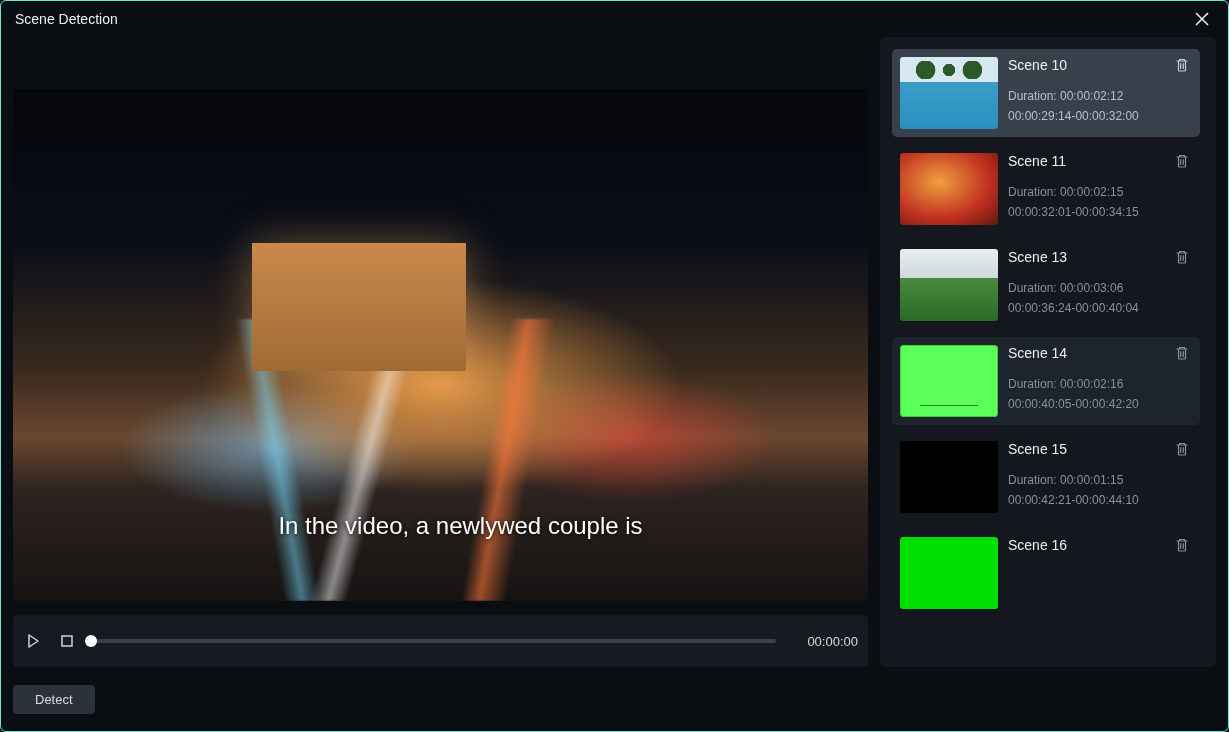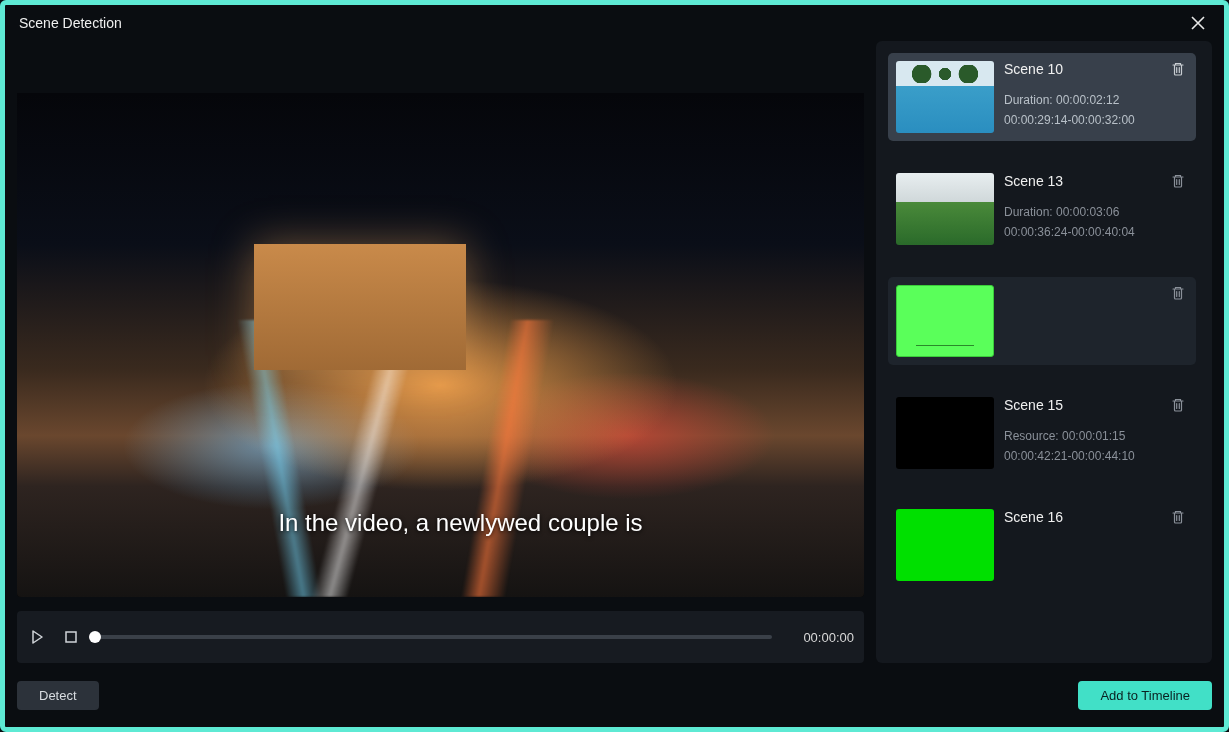--- a/index.html
+++ b/index.html
@@ -9,21 +9,21 @@
   color: #e8e8e8;
   width: 1229px;
   height: 732px;
   overflow: hidden;
 }
 .window {
   width: 100%;
   height: 100%;
   display: flex;
   flex-direction: column;
-  border: 5px solid #5eead4;
+  border: 1px solid #5eead4;
   border-radius: 6px;
 }
 .titlebar {
   height: 36px;
   display: flex;
   align-items: center;
   justify-content: space-between;
   padding: 0 14px;
 }
 .titlebar .title {
@@ -150,21 +150,21 @@
   background: #14181e;
   border-radius: 6px;
   padding: 12px 6px 12px 12px;
   min-height: 0;
 }
 .scene-list {
   flex: 1;
   overflow-y: auto;
   display: flex;
   flex-direction: column;
-  gap: 24px;
+  gap: 8px;
   padding-right: 10px;
 }
 .scene-list::-webkit-scrollbar { width: 5px; }
 .scene-list::-webkit-scrollbar-track { background: transparent; }
 .scene-list::-webkit-scrollbar-thumb { background: #3a4048; border-radius: 3px; }
 .scene-item {
   display: flex;
   gap: 10px;
   padding: 8px;
   border-radius: 5px;
@@ -303,45 +303,63 @@
               <div class="scene-meta">Duration: 00:00:02:12</div>
               <div class="scene-meta">00:00:29:14-00:00:32:00</div>
             </div>
             <div class="trash">
               <svg width="16" height="16" viewBox="0 0 16 16">
                 <path d="M3 4 h10 M5.5 4 V2.5 h5 V4 M4.5 4 v9 a1 1 0 0 0 1 1 h5 a1 1 0 0 0 1 -1 V4 M6.7 6.5 v5 M9.3 6.5 v5" fill="none" stroke="currentColor" stroke-width="1.2" stroke-linecap="round"></path>
               </svg>
             </div>
           </div>
           <div class="scene-item">
+            <div class="thumb thumb-red"></div>
+            <div class="scene-info">
+              <div class="scene-name">Scene 11</div>
+              <div class="scene-meta">Duration: 00:00:02:15</div>
+              <div class="scene-meta">00:00:32:01-00:00:34:15</div>
+            </div>
+            <div class="trash">
+              <svg width="16" height="16" viewBox="0 0 16 16">
+                <path d="M3 4 h10 M5.5 4 V2.5 h5 V4 M4.5 4 v9 a1 1 0 0 0 1 1 h5 a1 1 0 0 0 1 -1 V4 M6.7 6.5 v5 M9.3 6.5 v5" fill="none" stroke="currentColor" stroke-width="1.2" stroke-linecap="round"></path>
+              </svg>
+            </div>
+          </div>
+          <div class="scene-item">
             <div class="thumb thumb-field"></div>
             <div class="scene-info">
               <div class="scene-name">Scene 13</div>
               <div class="scene-meta">Duration: 00:00:03:06</div>
               <div class="scene-meta">00:00:36:24-00:00:40:04</div>
             </div>
             <div class="trash">
               <svg width="16" height="16" viewBox="0 0 16 16">
                 <path d="M3 4 h10 M5.5 4 V2.5 h5 V4 M4.5 4 v9 a1 1 0 0 0 1 1 h5 a1 1 0 0 0 1 -1 V4 M6.7 6.5 v5 M9.3 6.5 v5" fill="none" stroke="currentColor" stroke-width="1.2" stroke-linecap="round"></path>
               </svg>
             </div>
           </div>
           <div class="scene-item hovered">
             <div class="thumb thumb-greenscreen"></div>
+            <div class="scene-info">
+              <div class="scene-name">Scene 14</div>
+              <div class="scene-meta">Duration: 00:00:02:16</div>
+              <div class="scene-meta">00:00:40:05-00:00:42:20</div>
+            </div>
             <div class="trash">
               <svg width="16" height="16" viewBox="0 0 16 16">
                 <path d="M3 4 h10 M5.5 4 V2.5 h5 V4 M4.5 4 v9 a1 1 0 0 0 1 1 h5 a1 1 0 0 0 1 -1 V4 M6.7 6.5 v5 M9.3 6.5 v5" fill="none" stroke="currentColor" stroke-width="1.2" stroke-linecap="round"></path>
               </svg>
             </div>
           </div>
           <div class="scene-item">
             <div class="thumb thumb-black"></div>
             <div class="scene-info">
               <div class="scene-name">Scene 15</div>
-              <div class="scene-meta">Resource: 00:00:01:15</div>
+              <div class="scene-meta">Duration: 00:00:01:15</div>
               <div class="scene-meta">00:00:42:21-00:00:44:10</div>
             </div>
             <div class="trash">
               <svg width="16" height="16" viewBox="0 0 16 16">
                 <path d="M3 4 h10 M5.5 4 V2.5 h5 V4 M4.5 4 v9 a1 1 0 0 0 1 1 h5 a1 1 0 0 0 1 -1 V4 M6.7 6.5 v5 M9.3 6.5 v5" fill="none" stroke="currentColor" stroke-width="1.2" stroke-linecap="round"></path>
               </svg>
             </div>
           </div>
           <div class="scene-item">
             <div class="thumb thumb-brightgreen"></div>
@@ -357,16 +375,15 @@
             </div>
           </div>
         </div>
     </div>
 
   </div>
 
   <div class="footer">
     <button class="btn">Detect</button>
     <div class="spacer"></div>
-    <button class="btn btn-primary">Add to Timeline</button>
   </div>
 
 </div>
 
 </body></html>

